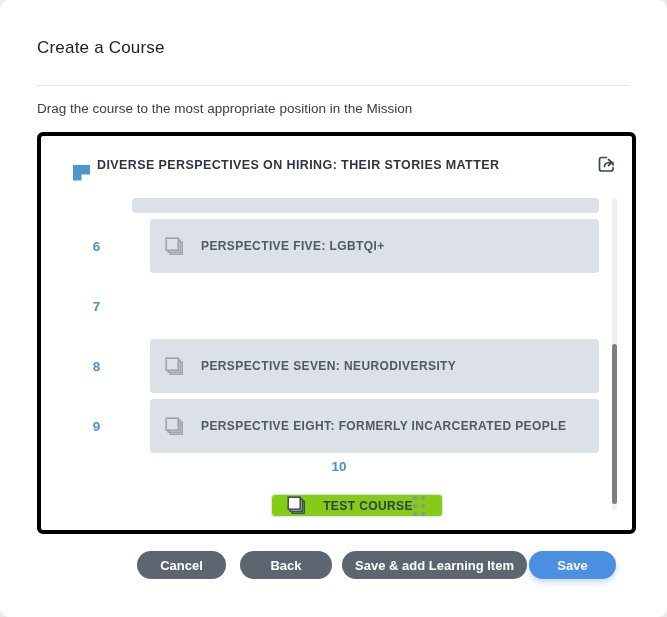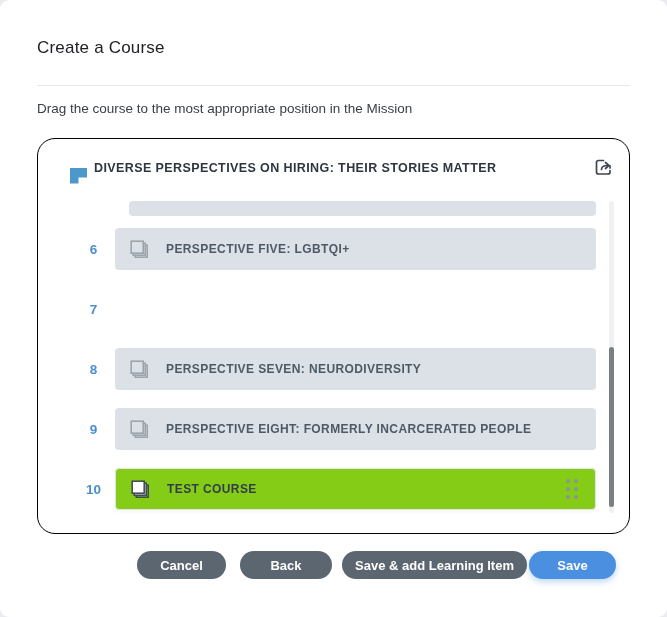--- a/index.html
+++ b/index.html
@@ -21,22 +21,22 @@
   }
   .divider{
     position:absolute;left:37px;top:85px;width:593px;height:1px;
     background:#e4e6e8;
   }
   .instruction{
     position:absolute;left:37px;top:101px;
     font-size:13.5px;color:#3b4046;
   }
   #panel{
-    position:absolute;left:37px;top:138px;width:591px;height:394px;
-    border:1px solid #000000;border-radius:18px;background:#fff;
+    position:absolute;left:37px;top:132px;width:591px;height:394px;
+    border:4px solid #000000;border-radius:6px;background:#fff;
   }
   .flag-icon{position:absolute;left:32px;top:29px;}
   .mission-title{
     position:absolute;left:56px;top:22px;width:470px;
     font-size:12.5px;font-weight:700;color:#2f3540;letter-spacing:.4px;
     line-height:15px;
   }
   .open-btn{
     position:absolute;left:554px;top:18px;width:22px;height:22px;
     background:none;border:none;padding:0;cursor:pointer;
@@ -49,21 +49,21 @@
   .row{
     position:absolute;left:38px;width:520px;height:54px;
     display:flex;align-items:center;
   }
   .pos{
     width:35px;text-align:center;
     font-size:13.5px;font-weight:600;color:#4a90d0;
     flex:0 0 35px;
   }
   .card{
-    margin-left:4px;flex:1;height:42px;box-sizing:border-box;
+    margin-left:36px;flex:1;height:54px;box-sizing:border-box;
     background:#dce0e7;border-radius:4px;
     display:flex;align-items:center;padding-left:14px;
   }
   .card .stack-icon{flex:0 0 21px;}
   .card-title{
     margin-left:16px;
     font-size:12px;font-weight:700;color:#4e5966;letter-spacing:.4px;
   }
   .row.dragging .card{
     background:#84cc16;border:1px solid #e3e5e9;
@@ -166,21 +166,21 @@
      <div class="card">
        <svg class="stack-icon" width="21" height="21" viewBox="0 0 21 21">
     <rect x="6.2" y="6.2" width="12" height="12" fill="none" stroke="#9aa1a9" stroke-width="1.5"></rect>
     <rect x="4.2" y="4.2" width="12" height="12" fill="#dce0e7" stroke="#9aa1a9" stroke-width="1.5"></rect>
     <rect x="2.2" y="2.2" width="12" height="12" fill="#dce0e7" stroke="#9aa1a9" stroke-width="1.5"></rect>
   </svg>
        <span class="card-title">PERSPECTIVE EIGHT: FORMERLY INCARCERATED PEOPLE</span>
 
      </div>
         </div>
-        <div class="row dragging" style="top: 323px;">
+        <div class="row dragging" style="top: 323px; flex-direction: column;">
           <div class="pos">10</div>
      <div class="card">
        <svg class="stack-icon" width="21" height="21" viewBox="0 0 21 21">
     <rect x="6.2" y="6.2" width="12" height="12" fill="none" stroke="#3d4654" stroke-width="1.5"></rect>
     <rect x="4.2" y="4.2" width="12" height="12" fill="#ffffff" stroke="#3d4654" stroke-width="1.5"></rect>
     <rect x="2.2" y="2.2" width="12" height="12" fill="#ffffff" stroke="#3d4654" stroke-width="1.5"></rect>
   </svg>
        <span class="card-title">TEST COURSE</span>
        <div class="drag-handle">
          <i></i>

